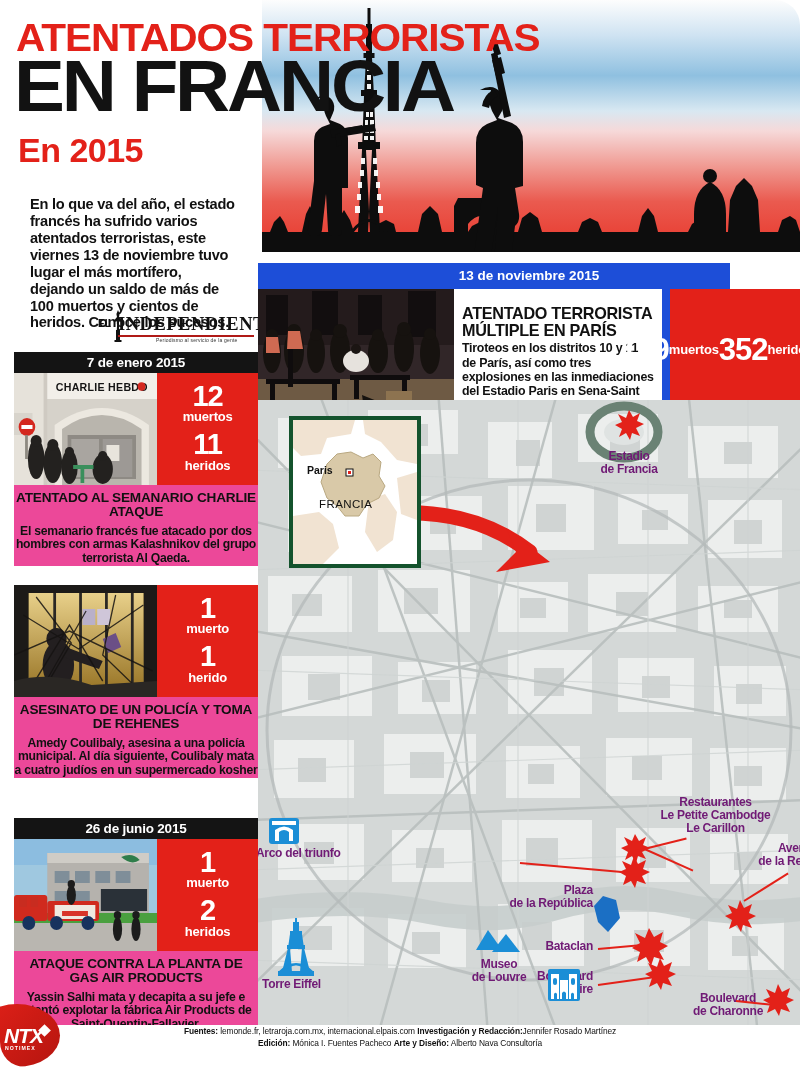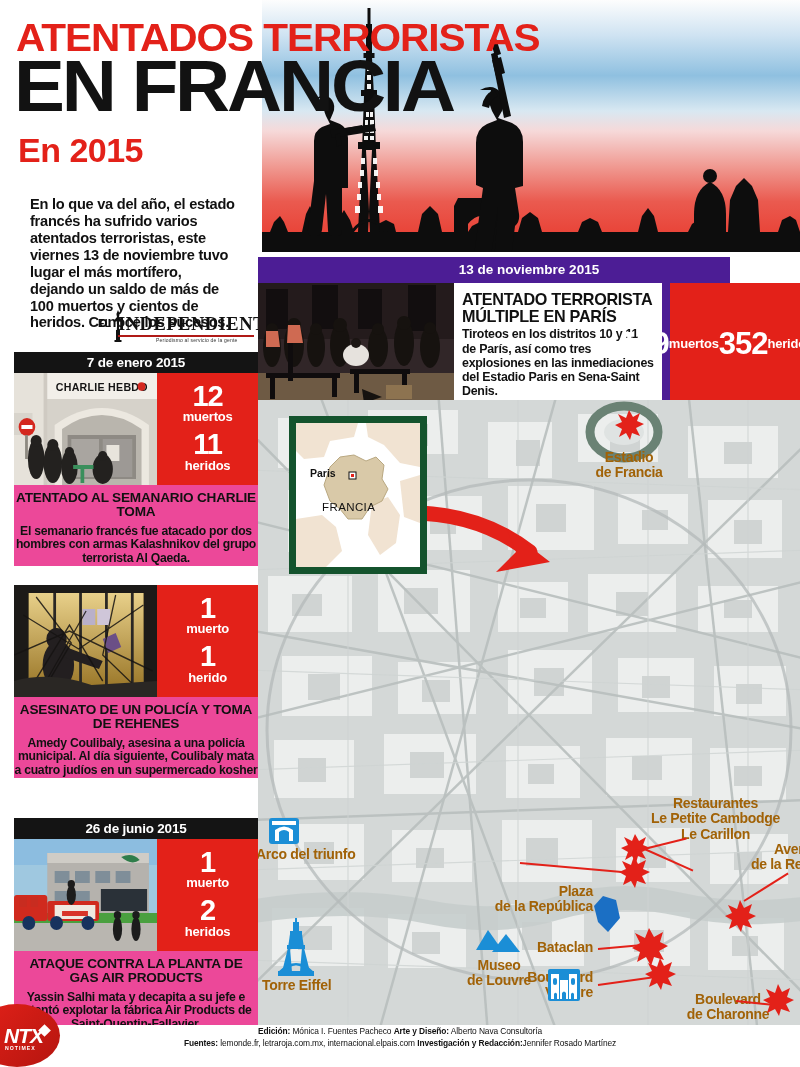--- a/index.html
+++ b/index.html
@@ -1,17 +1,17 @@
 <!DOCTYPE html>
 <html><head>
 <meta charset="utf-8">
 <style>
   html,body{margin:0;padding:0;background:#fff;}
   body{width:800px;height:1067px;overflow:hidden;font-family:"Liberation Sans",sans-serif;-webkit-font-smoothing:antialiased;}
-  #page{position:relative;width:800px;height:1067px;background:#fff;overflow:hidden;}
+  #page{position:relative;width:800px;height:1067px;background:#fff;overflow:hidden;border-radius:25px;}
 
   
   #header{position:absolute;left:0;top:0;width:800px;height:252px;overflow:hidden;background:#fff;}
   .hdr-gradient{position:absolute;left:258px;top:0;width:542px;height:252px;
     background:linear-gradient(to bottom,#fdfdfd 0%,#cfe3f2 14%,#8fc0e0 30%,#d8e8f2 44%,#f6d9d9 52%,#f09a92 66%,#ea5a4f 80%,#e8372b 100%);}
   .hdr-white-left{position:absolute;left:0;top:0;width:262px;height:252px;background:#fff;}
 
   #title1{position:absolute;left:16px;top:18px;font-size:39px;font-weight:bold;color:#e32119;
     letter-spacing:-1.0px;line-height:1;font-family:"Liberation Sans",sans-serif;transform:scaleX(1.04);transform-origin:left center;white-space:nowrap;}
   #title2{position:absolute;left:14px;top:50px;font-size:72px;font-weight:bold;color:#121212;
@@ -42,36 +42,36 @@
     align-items:center;justify-content:center;}
   .stat-num{font-size:29px;font-weight:bold;line-height:0.85;letter-spacing:-1px;}
   .stat-lbl{font-size:13px;font-weight:bold;line-height:1.35;letter-spacing:-0.2px;}
   .stat-gap{height:6px;}
   .card-title{text-align:center;font-size:13.6px;font-weight:bold;color:#111;line-height:1.06;
     margin-top:6px;letter-spacing:-0.2px;}
   .card-desc{text-align:center;font-size:12.2px;font-weight:bold;color:#111;line-height:1.12;
     margin-top:5px;letter-spacing:-0.25px;}
 
   
-  #nov-band{position:absolute;left:258px;top:257px;width:472px;height:148px;background:#4c1d95;}
+  #nov-band{position:absolute;left:258px;top:263px;width:472px;height:148px;background:#1d4ed8;}
   #nov-date{position:absolute;left:0;top:0;width:542px;height:24px;color:#fff;font-size:13.5px;
     font-weight:bold;display:flex;align-items:center;justify-content:center;}
   #nov-photo{position:absolute;left:0;top:26px;width:196px;height:122px;overflow:hidden;background:#1a1416;}
-  #nov-text{position:absolute;left:196px;top:26px;width:208px;height:122px;background:#fff;padding:8px 8px 0 8px;box-sizing:border-box;}
+  #nov-text{position:absolute;left:196px;top:26px;width:208px;height:122px;background:#fff;padding:16px 8px 0 8px;box-sizing:border-box;}
   #nov-title{font-size:16.2px;font-weight:bold;color:#111;line-height:1.03;letter-spacing:-0.3px;}
   #nov-desc{font-size:12.4px;font-weight:bold;color:#111;line-height:1.14;margin-top:3px;letter-spacing:-0.25px;}
   #nov-stats{position:absolute;left:412px;top:26px;width:130px;height:122px;background:#e32119;color:#fff;
     display:flex;align-items:center;justify-content:center;}
   #nov-stats .stat-num{font-size:31px;}
   #nov-note{font-size:8.5px;font-weight:bold;margin-top:9px;letter-spacing:-0.2px;}
 
   
   #map{position:absolute;left:258px;top:400px;width:542px;height:625px;overflow:hidden;background:#dfe3e2;}
   #map-base{position:absolute;inset:0;}
-  .mk-label{position:absolute;font-size:14px;font-weight:bold;color:#a16207;line-height:1.1;letter-spacing:-0.3px;}
+  .mk-label{position:absolute;font-size:12px;font-weight:bold;color:#701a75;line-height:1.1;letter-spacing:-0.3px;}
   .mk-label.r{text-align:right;}
   .mk-label.c{text-align:center;}
   .blast{position:absolute;}
   .leader{position:absolute;background:#e32119;height:2px;transform-origin:left center;}
   .poi{position:absolute;width:26px;height:22px;}
   #inset-lbl-paris{position:absolute;left:14px;top:44px;font-size:10.5px;font-weight:bold;color:#111;}
   #inset-lbl-francia{position:absolute;left:26px;top:78px;font-size:11.5px;color:#111;letter-spacing:0.4px;}
 
   
   #footer{position:absolute;left:0;top:1025px;width:800px;height:42px;background:#fff;}
@@ -225,21 +225,21 @@
         </svg>
       </div>
       <div class="card-stats">
         <div class="stat-num">12</div>
         <div class="stat-lbl">muertos</div>
         <div class="stat-gap"></div>
         <div class="stat-num">11</div>
         <div class="stat-lbl">heridos</div>
       </div>
     </div>
-    <div class="card-title">ATENTADO AL SEMANARIO CHARLIE TOMA</div>
+    <div class="card-title">ATENTADO AL SEMANARIO CHARLIE ATAQUE</div>
     <div class="card-desc">El semanario francés fue atacado por dos hombres con armas Kalashnikov del grupo terrorista Al Qaeda.</div>
   </div>
 
   <div class="card" style="top:585px">
     <div class="card-body">
       <div class="card-photo">
         <svg viewBox="0 0 155 112" preserveAspectRatio="none" style="width:100%;height:100%;display:block">
           <rect width="155" height="112" fill="#1c1a18"></rect>
           <rect x="16" y="8" width="124" height="92" fill="#c8a64a"></rect>
           <rect x="16" y="8" width="124" height="92" fill="url(#g2)"></rect>
@@ -641,21 +641,21 @@
     </svg>
     <div class="mk-label c" style="left:261px;top:603px;width:110px;margin-top:48px;">
       <div>Notre Dame</div>
     </div>
 
     <svg style="position:absolute;left:0;top:0;width:542px;height:625px;pointer-events:none" viewBox="0 0 542 625">
       <path d="M86,120 Q200,96 272,152" stroke="#e32119" stroke-width="15" fill="none" stroke-linecap="round"></path>
       <path d="M248,128 L292,162 L238,172 L258,152 Z" fill="#e32119"></path>
     </svg>
 
-    <div style="position:absolute;left:31px;top:16px;width:124px;height:144px;border:7px solid #14532d;background:#14b8a6;overflow:hidden">
+    <div style="position:absolute;left:31px;top:16px;width:124px;height:144px;border:4px solid #14532d;background:#14b8a6;overflow:hidden">
       <svg viewBox="0 0 124 144" preserveAspectRatio="none" style="width:100%;height:100%;display:block">
         <rect width="124" height="144" fill="#ffffff"></rect>
 
         <path d="M0,0 L62,0 L58,14 L34,18 L28,34 L8,36 L0,28 Z" fill="#f1e3d2"></path>
         <path d="M70,0 L124,0 L124,44 L104,40 L88,22 L72,14 Z" fill="#f1e3d2"></path>
         <path d="M0,96 L26,92 L40,104 L46,128 L30,144 L0,144 Z" fill="#f1e3d2"></path>
         <path d="M76,80 L92,74 L104,92 L100,120 L84,132 L72,112 Z" fill="#f1e3d2"></path>
         <path d="M104,58 L124,52 L124,100 L108,94 Z" fill="#f1e3d2"></path>
 
         <path d="M34,44 L44,34 L58,32 L70,38 L80,34 L88,42 L86,56 L92,66 L86,78 L74,84
@@ -664,24 +664,24 @@
         <rect x="53" y="49" width="7" height="7" fill="#ffffff" stroke="#111" stroke-width="1"></rect>
         <rect x="55" y="51" width="3" height="3" fill="#e32119"></rect>
       </svg>
       <div id="inset-lbl-paris">Paris</div>
       <div id="inset-lbl-francia">FRANCIA</div>
     </div>
   </div>
 
   <div id="footer">
     <p>
-      <b>Edición:</b><span> Mónica I. Fuentes Pacheco  </span><b>Arte y Diseño:</b><span> Alberto Nava Consultoría</span>
+      <b>Fuentes:</b><span> lemonde.fr, letraroja.com.mx, internacional.elpais.com </span><b>Investigación y  Redacción:</b><span>Jennifer Rosado Martínez</span>
     </p>
     <p>
-      <b>Fuentes:</b><span> lemonde.fr, letraroja.com.mx, internacional.elpais.com </span><b>Investigación y  Redacción:</b><span>Jennifer Rosado Martínez</span>
+      <b>Edición:</b><span> Mónica I. Fuentes Pacheco  </span><b>Arte y Diseño:</b><span> Alberto Nava Consultoría</span>
     </p>
   </div>
 
   <div id="ntx">
     <span class="t">NTX</span>
     <span class="d"></span>
     <span class="s">NOTIMEX</span>
   </div>
 
 </div>

